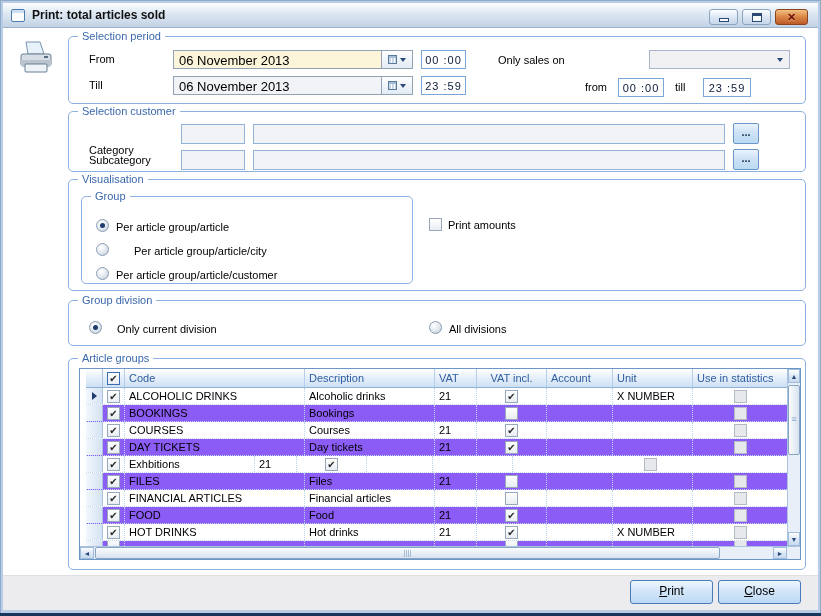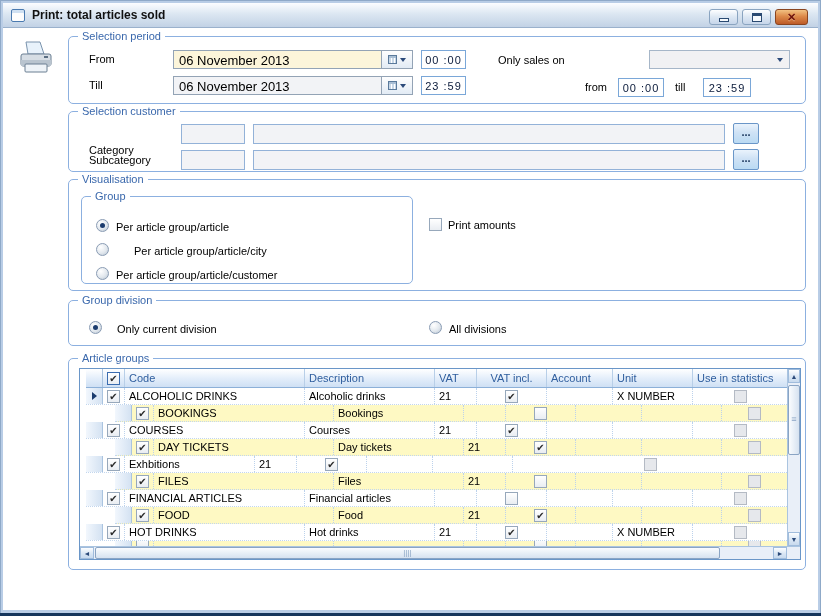--- a/index.html
+++ b/index.html
@@ -71,21 +71,21 @@
 
   
   .tframe { position: absolute; left: 10px; top: 9px; width: 722px; height: 192px; border: 1px solid #6a96c8;
     display: flex; flex-direction: column; background: #fff; }
   .tbody-zone { display: flex; flex: 1; overflow: hidden; }
   .tmain { flex: 1; display: flex; flex-direction: column; overflow: hidden; padding-left: 6px; }
   .thead { display: flex; height: 20px; background: linear-gradient(#ffffff, #e2edfa 55%, #cfe0f4);
     border-bottom: 1px solid #8cb0d8; color: #2f5e9e; }
   .thead .cell { border-right: 1px solid #b8cfe8; display: flex; align-items: center; padding-left: 4px; overflow: hidden; white-space: nowrap; }
   .trow { display: flex; height: 17px; border-bottom: 1px dotted #c2d6ee; background: #fff; }
-  .trow.alt { background: #fef9c3; margin-left: 29px; }
+  .trow.alt { background: #8b5cf6; }
   .trow .cell { border-right: 1px dotted #bcd2ec; display: flex; align-items: center; padding-left: 4px;
     overflow: hidden; white-space: nowrap; font-size: 11px; }
   .trow.partial { height: 5px; overflow: hidden; border-bottom: none; }
   .c-gutter { width: 17px; padding-left: 0 !important; background: linear-gradient(90deg, #f2f7fd, #d4e2f2);
     border-right: 1px solid #aac4e0 !important; justify-content: center; }
   .thead .c-gutter { background: transparent; }
   .c-check { width: 22px; justify-content: center; padding-left: 0 !important; }
   .c-code { width: 180px; }
   .c-desc { width: 130px; }
   .c-vat { width: 42px; }
@@ -432,17 +432,21 @@
             <div class="htrack">
               <div class="hthumb">||||</div>
             </div>
             <div class="hbtn">►</div>
           </div>
           <div class="corner"></div>
         </div>
       </div>
     </div>
 
+    <div class="dlg-footer">
+      <div class="btn accel" style="left:627px; top:4px;"><u>P</u>rint</div>
+      <div class="btn accel" style="left:715px; top:4px;"><u>C</u>lose</div>
+    </div>
 
   </div>
 
   <div class="win-bottom-line"></div>
 </div>
 
 </body></html>

